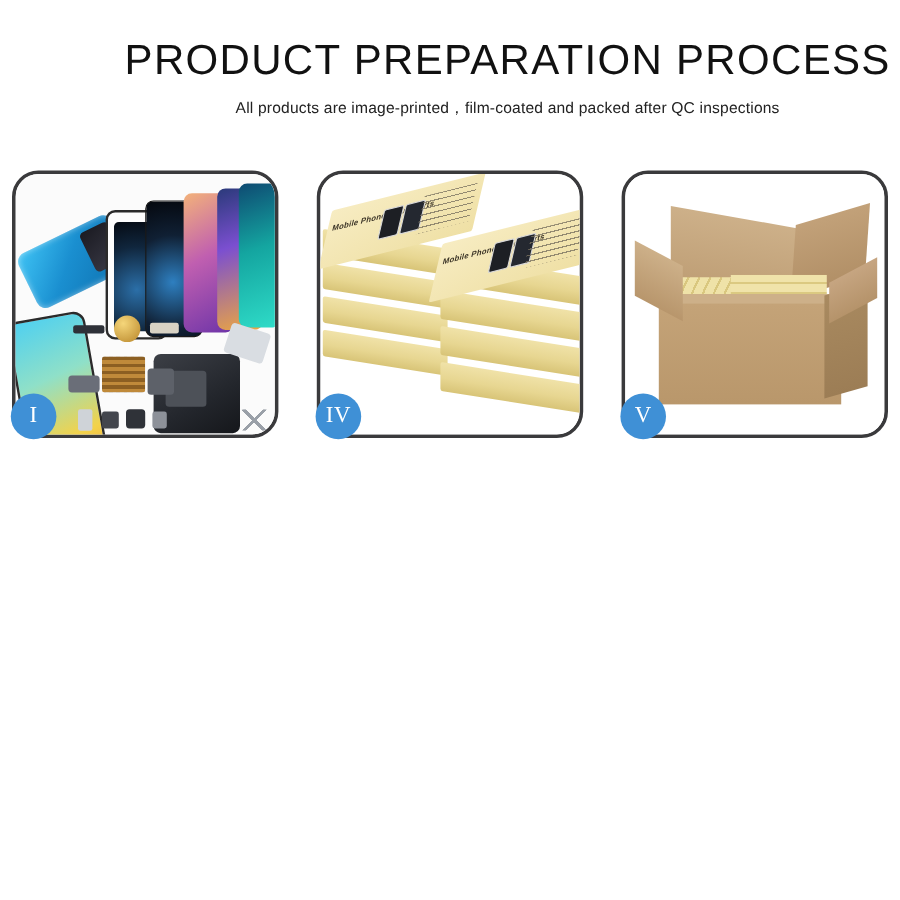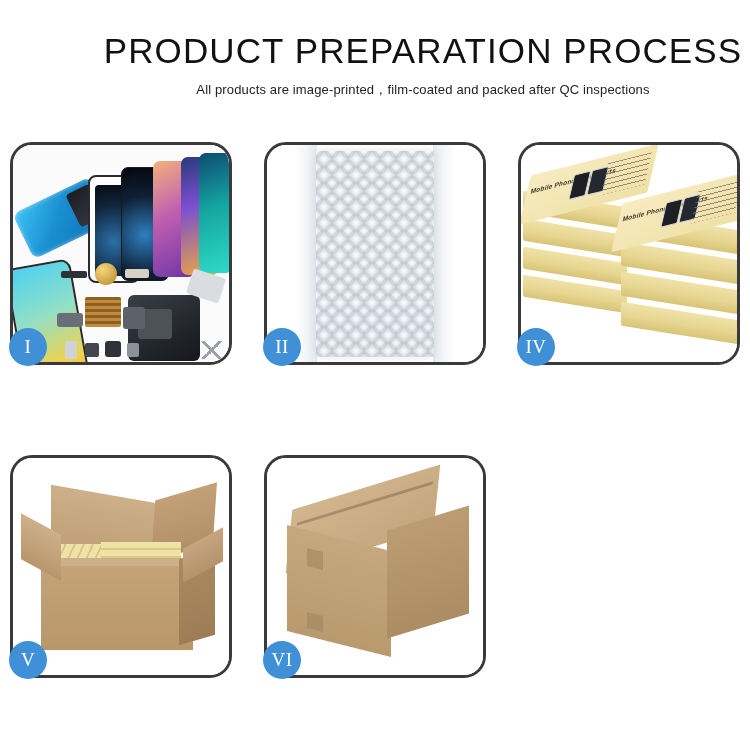--- a/index.html
+++ b/index.html
@@ -404,30 +404,20 @@
         <div class="prt prt-sm2"></div>
         <div class="prt prt-sm3"></div>
         <div class="prt prt-sm4"></div>
         <div class="prt prt-screws"></div>
         <div class="prt prt-tool"></div>
       </div>
     </div>
     <div class="badge">I</div>
   </div>
 
-  <div class="panel">
-    <div class="panel-inner">
-      <div class="scene-bubble">
-        <div class="bubble-edgeL"></div>
-        <div class="bubble-edgeR"></div>
-        <div class="bubble-sheet"></div>
-      </div>
-    </div>
-    <div class="badge">II</div>
-  </div>
 
 
   <div class="panel">
     <div class="panel-inner">
       <div class="scene-stack">
         <div class="sb sb-l1"></div>
         <div class="sb sb-l2"></div>
         <div class="sb sb-l3"></div>
         <div class="sb sb-l4"></div>
         <div class="sb sb-r1"></div>
@@ -465,27 +455,14 @@
         <div class="c5-rim"></div>
         <div class="c5-body"></div>
         <div class="c5-side"></div>
         <div class="c5-flapLeft"></div>
         <div class="c5-flapRight"></div>
       </div>
     </div>
     <div class="badge">V</div>
   </div>
 
-  <div class="panel">
-    <div class="panel-inner">
-      <div class="scene-sealed">
-        <div class="c6-top"></div>
-        <div class="c6-top-seam"></div>
-        <div class="c6-front"></div>
-        <div class="c6-right"></div>
-        <div class="c6-tape1"></div>
-        <div class="c6-tape2"></div>
-      </div>
-    </div>
-    <div class="badge">VI</div>
-  </div>
 
 </div>
 
 </body></html>

